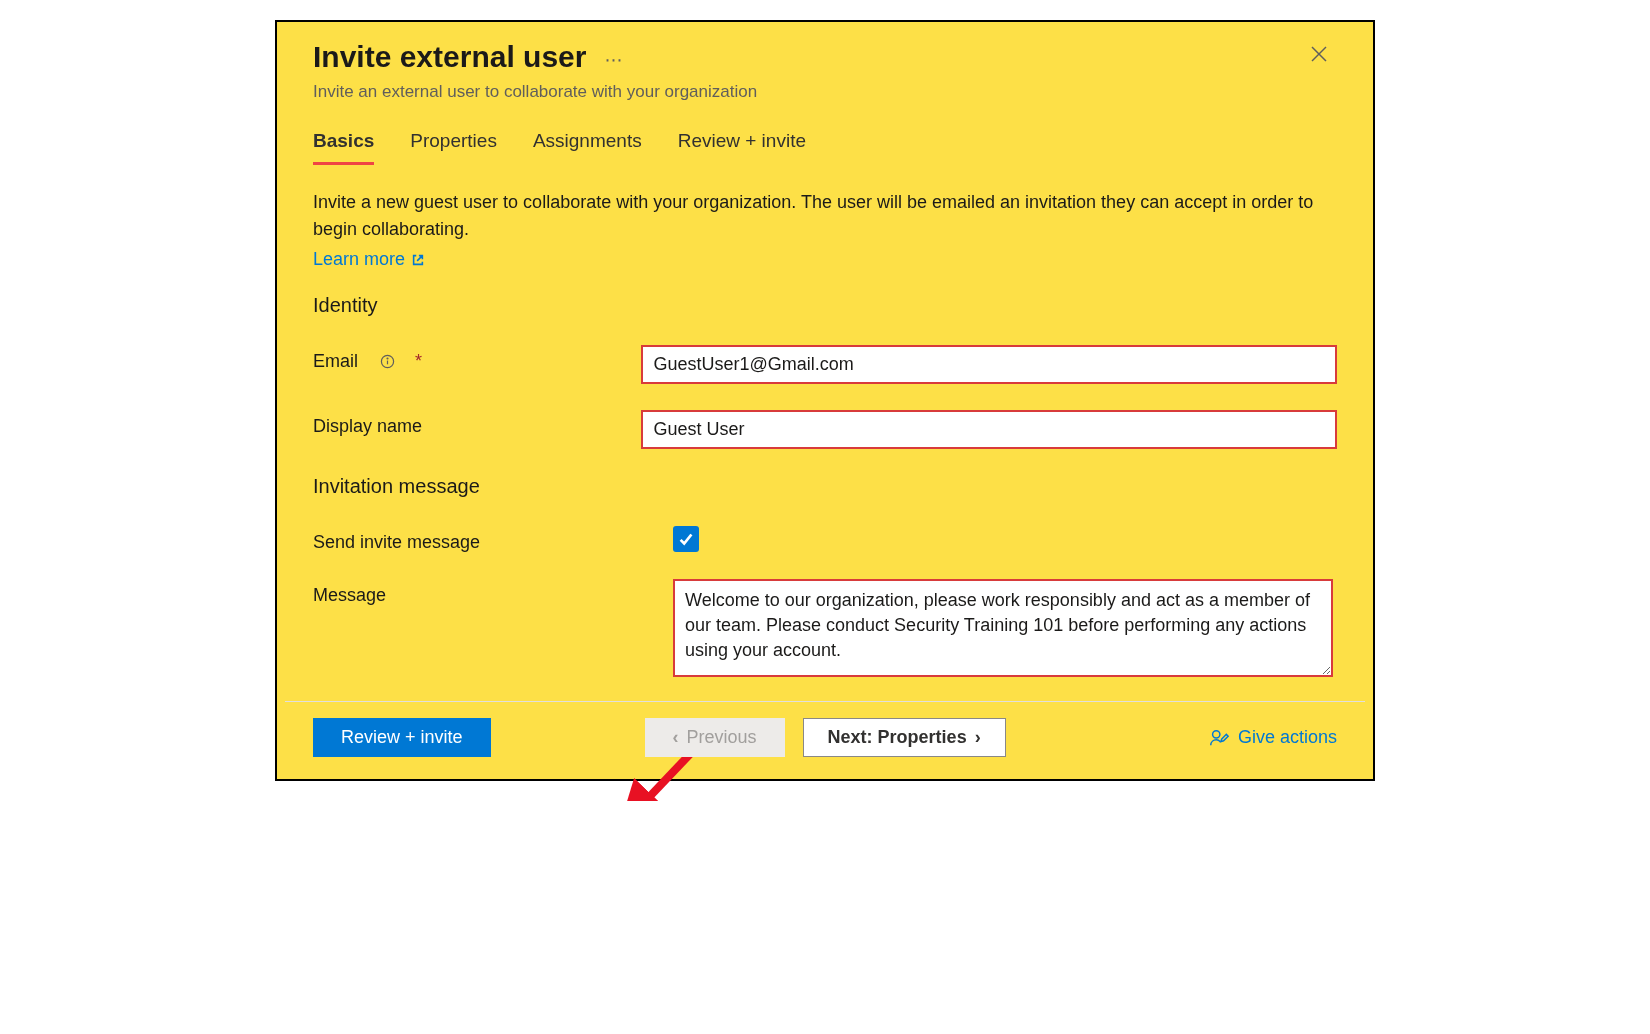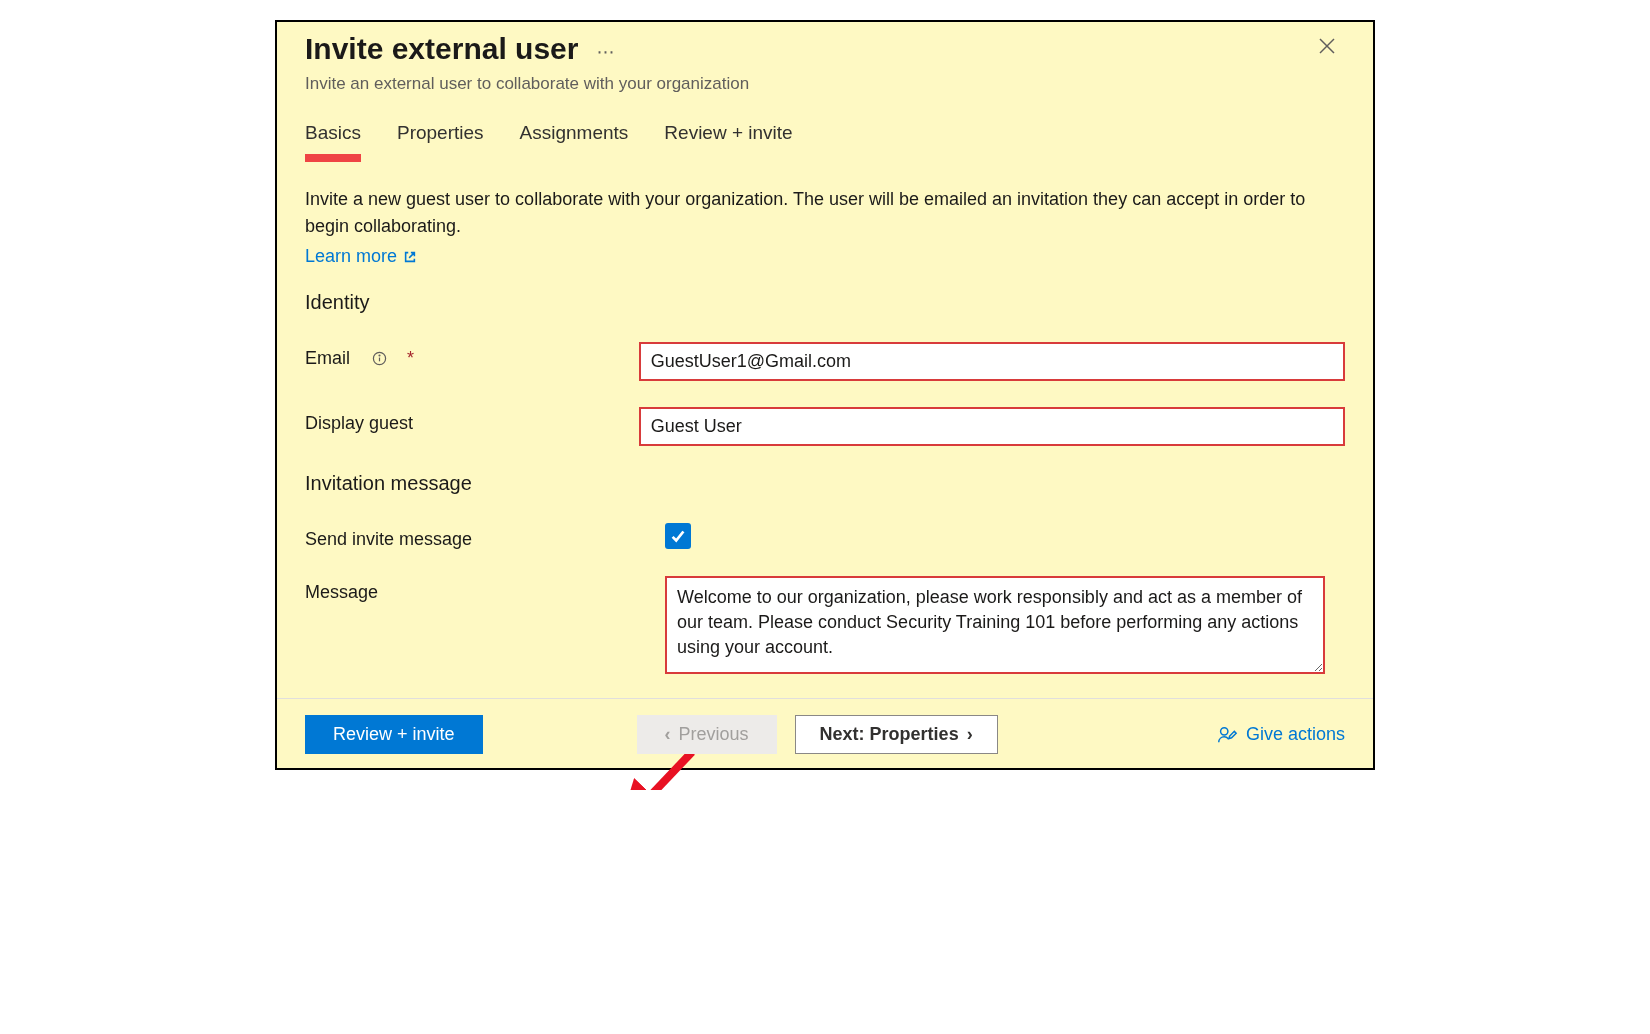--- a/index.html
+++ b/index.html
@@ -11,23 +11,23 @@
       font-family: 'Segoe UI', Tahoma, Geneva, Verdana, sans-serif;
       background: #ffffff;
       display: flex;
       justify-content: center;
       align-items: flex-start;
       padding: 20px;
     }
     .panel {
       border: 2px solid #000;
       width: 1100px;
-      background: #fef9c3;
+      background: #fde047;
       position: relative;
-      padding: 0;
+      padding: 8px;
     }
     .header {
       padding: 10px 28px 8px 28px;
       display: flex;
       align-items: flex-start;
       justify-content: space-between;
     }
     .header-left {
       display: flex;
       align-items: center;
@@ -66,22 +66,22 @@
       border-bottom: none;
     }
     .tab {
       font-size: 19px;
       color: #323130;
       padding-bottom: 10px;
       cursor: pointer;
       border-bottom: 3px solid transparent;
     }
     .tab.active {
-      font-weight: 400;
-      border-bottom: 8px solid #ef4444;
+      font-weight: 700;
+      border-bottom: 3px solid #ef4444;
     }
     .content {
       padding: 24px 28px 12px 28px;
     }
     .description {
       font-size: 18px;
       color: #1b1a19;
       line-height: 1.5;
       margin-bottom: 6px;
     }
@@ -286,21 +286,21 @@
             <circle cx="8" cy="8" r="6.5"></circle>
             <line x1="8" y1="7" x2="8" y2="11"></line>
             <circle cx="8" cy="4.8" r="0.5" fill="#605e5c"></circle>
           </svg>
         <span class="required-star">*</span>
       </div>
       <input class="text-input" type="text" value="GuestUser1@Gmail.com" style="">
     </div>
 
     <div class="form-row">
-      <div class="form-label">Display guest</div>
+      <div class="form-label">Display name</div>
       <input class="text-input" type="text" value="Guest User" style="">
     </div>
 
     <div class="section-heading">Invitation message</div>
 
     <div class="form-row">
       <div class="form-label">Send invite message</div>
       <div class="checkbox-wrap">
         <div class="checkbox">
           <svg viewBox="0 0 20 20">

